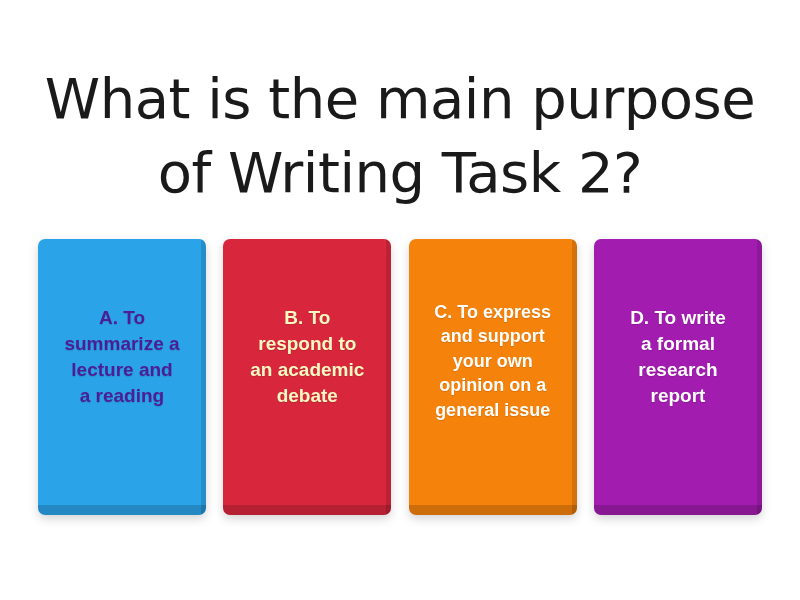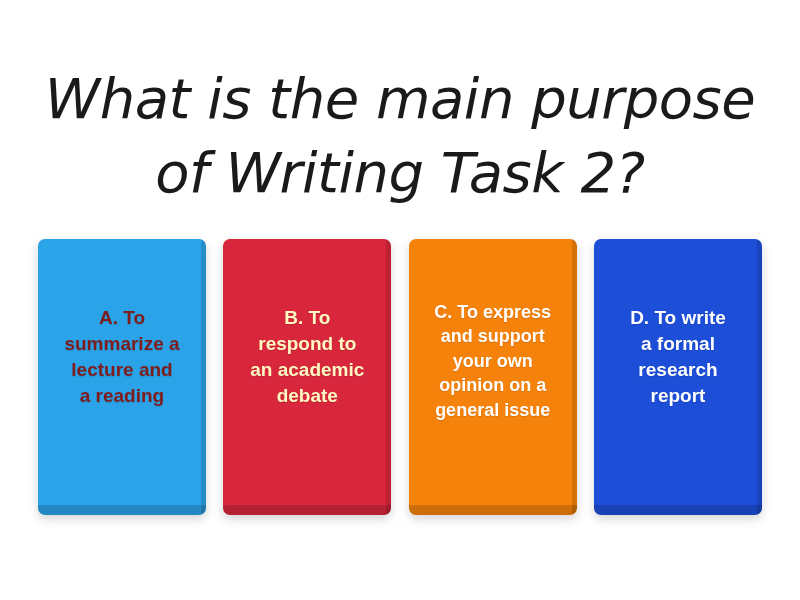--- a/index.html
+++ b/index.html
@@ -26,21 +26,20 @@
 
   
   .question-area {
     position: absolute;
     left: 0;
     top: 62px;
     width: 800px;
     padding: 0 32px;
     box-sizing: border-box;
     text-align: center;
-    font-style: italic;
   }
   .question-text {
     margin: 0;
     font-family: "DejaVu Sans", "Liberation Sans", sans-serif;
     font-size: 56px;
     font-weight: 400;
     line-height: 1.32;
     letter-spacing: -0.5px;
     color: #1a1a1a;
     white-space: pre-line;
@@ -126,42 +125,42 @@
 <div class="quiz-screen" style="background: rgb(255, 255, 255);">
 
   <div class="question-area">
     <h1 class="question-text" style="color: rgb(26, 26, 26);">What is the main purpose
 of Writing Task 2?</h1>
   </div>
 
   <div class="answers-row">
 
     <div class="answer-card" style="background-color: rgb(43, 163, 232);">
-      <span class="answer-label" style="color: #7f1d1d;">A. To
+      <span class="answer-label" style="color: #4c1d95;">A. To
 summarize a
 lecture and
 a reading</span>
     </div>
 
     <div class="answer-card" style="background-color: rgb(216, 39, 60);">
       <span class="answer-label" style="color: #fef9c3;">B. To
 respond to
 an academic
 debate</span>
     </div>
 
     <div class="answer-card is-long" style="background-color: rgb(245, 130, 11);">
       <span class="answer-label" style="color: rgb(255, 255, 255);">C. To express
 and support
 your own
 opinion on a
 general issue</span>
     </div>
 
-    <div class="answer-card" style="background-color: #1d4ed8;">
+    <div class="answer-card" style="background-color: #a21caf;">
       <span class="answer-label" style="color: rgb(255, 255, 255);">D. To write
 a formal
 research
 report</span>
     </div>
 
   </div>
 
 </div>
 

